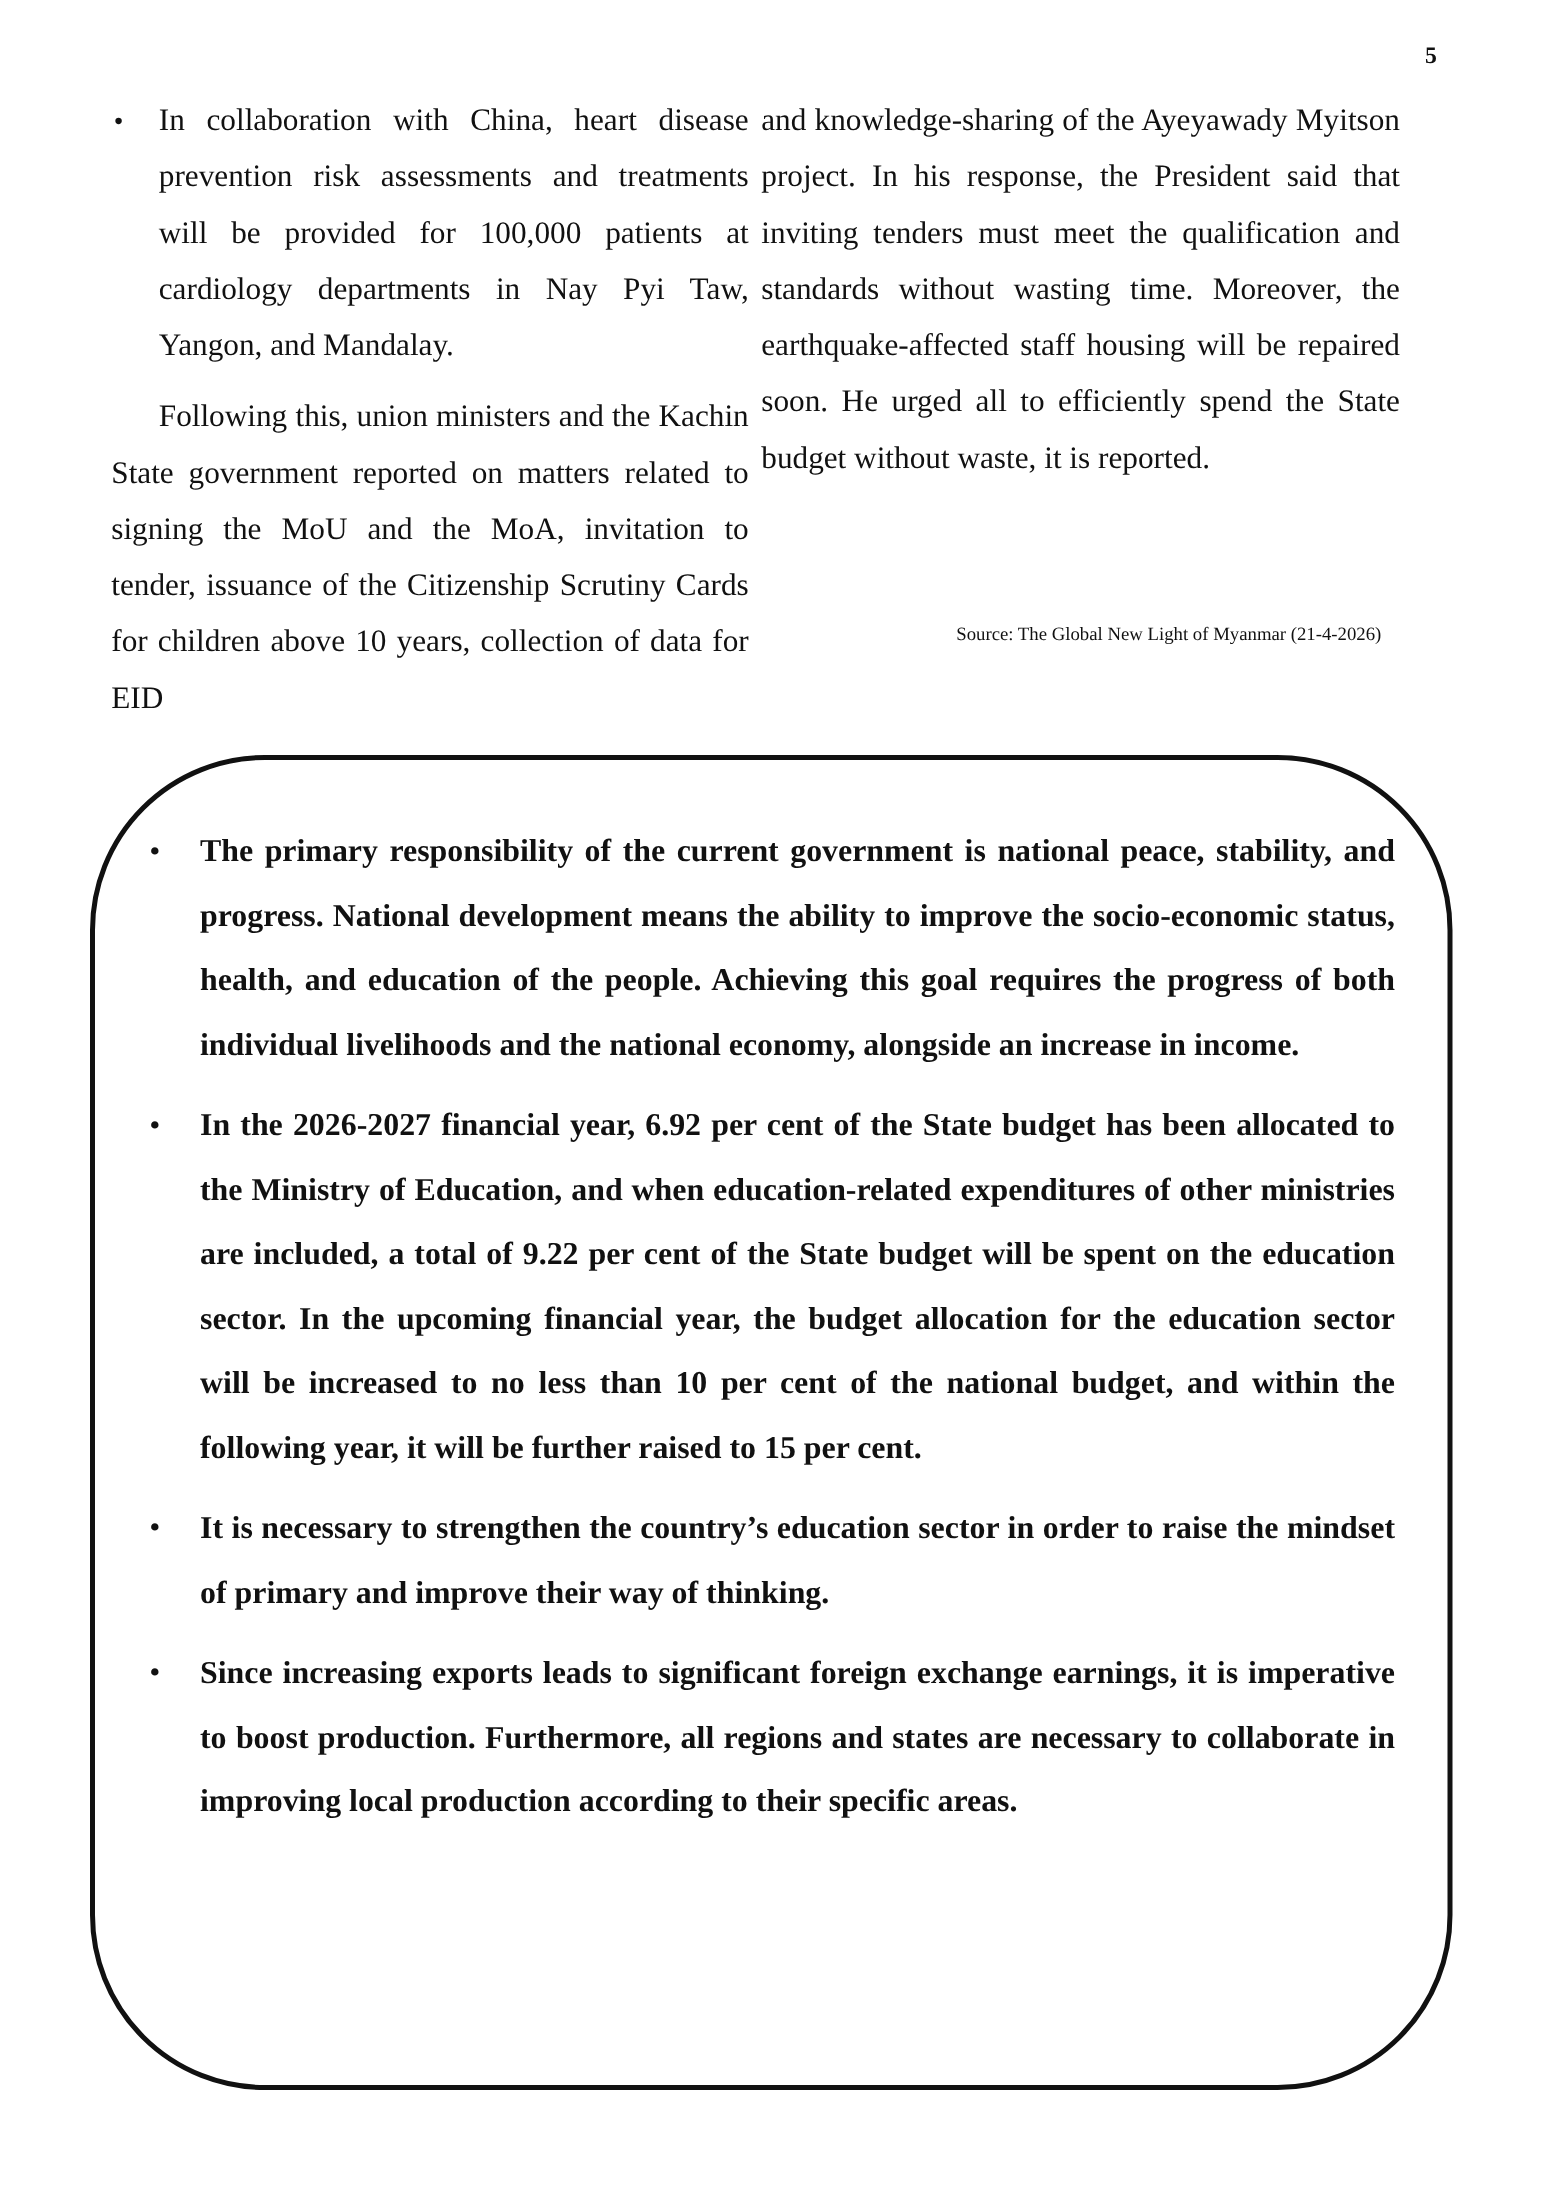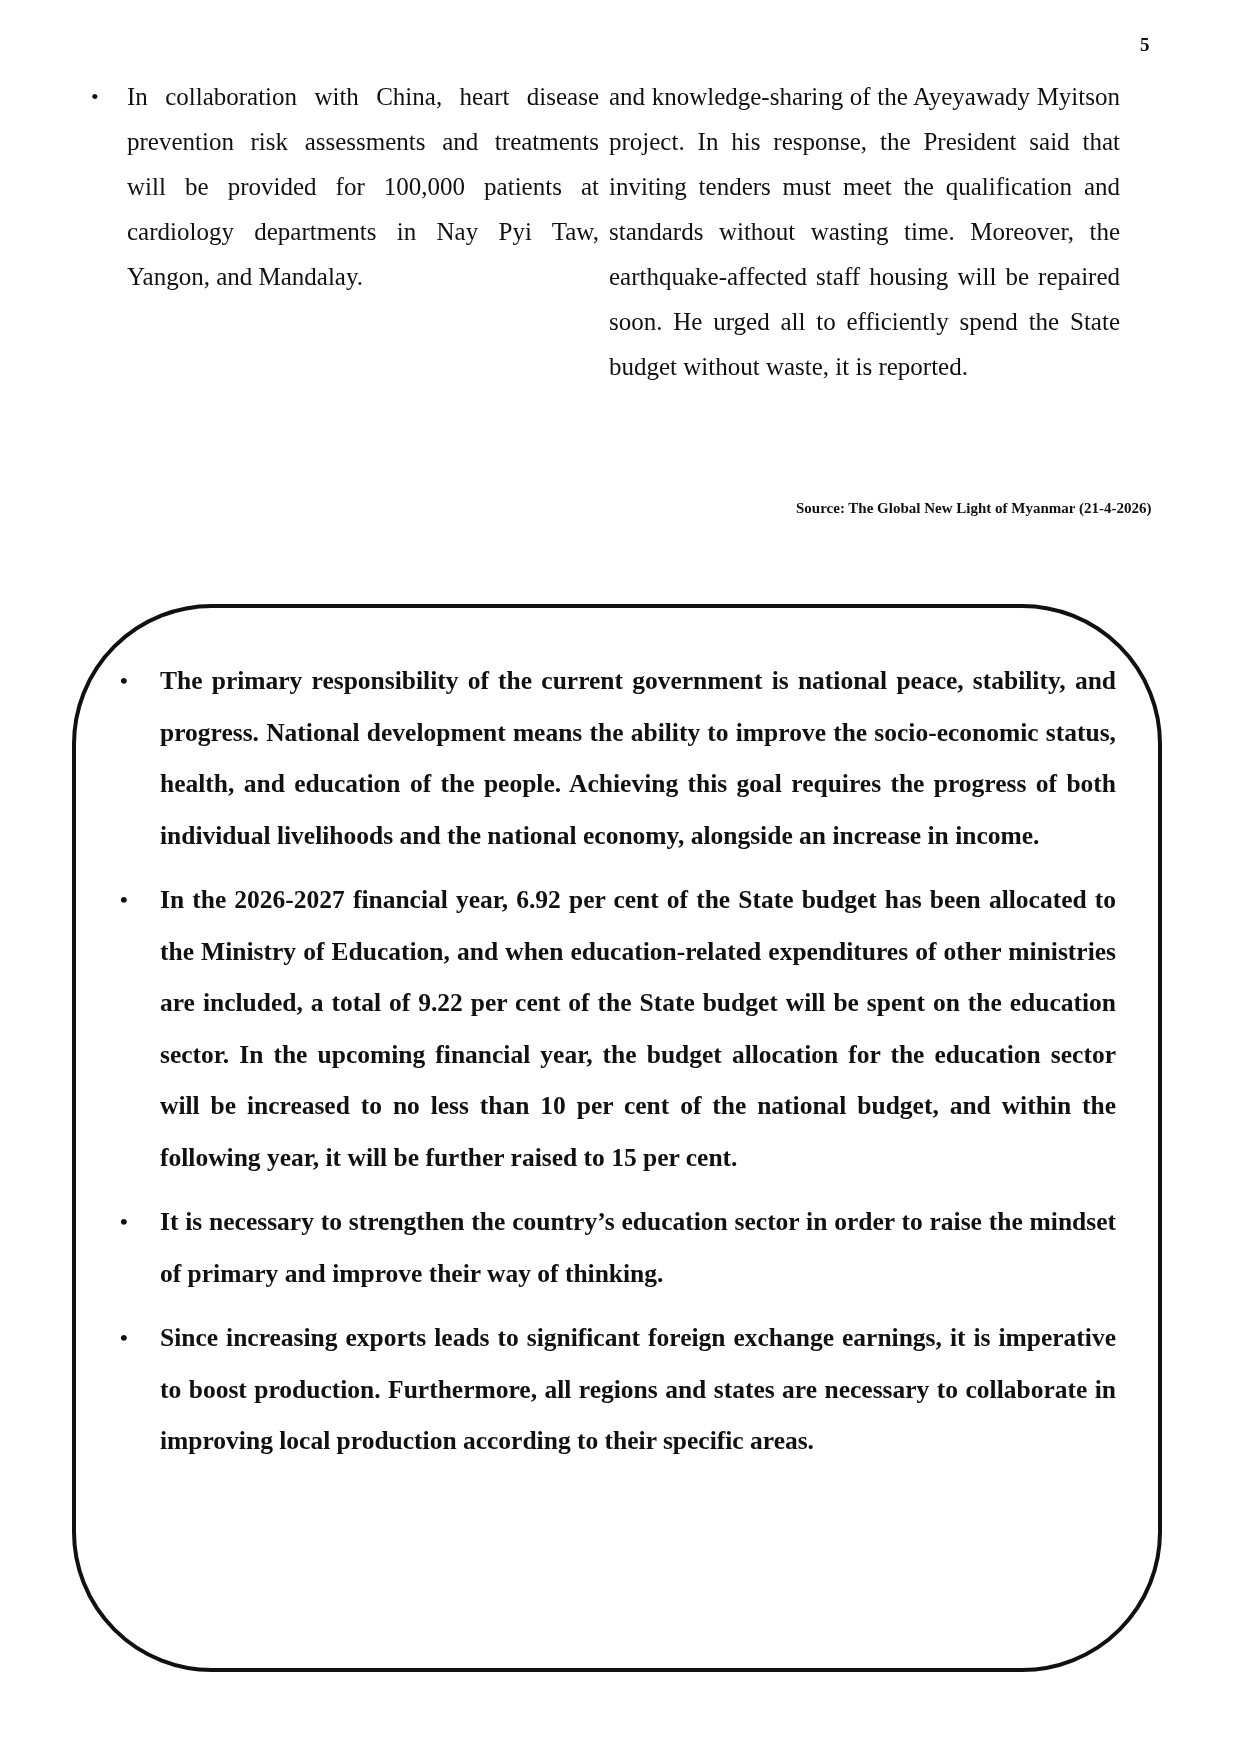--- a/index.html
+++ b/index.html
@@ -43,23 +43,23 @@
       top: 0;
       font-size: 22px;
     }
     .para {
       text-indent: 38px;
       margin: 0;
     }
     .source {
       position: absolute;
       top: 500px;
-      left: 796px;
+      left: 765px;
       font-size: 15px;
-      font-weight: bold;
+      font-weight: normal;
       white-space: nowrap;
     }
     .box {
       position: absolute;
       left: 72px;
       top: 604px;
       width: 1090px;
       height: 1068px;
       border: 4px solid #111111;
       border-radius: 140px;
@@ -90,20 +90,21 @@
 </head>
 <body>
 
 <div class="page-number">5</div>
 
 <div class="col col-left">
   <div class="bullet-item">
     <span class="dot">•</span>
     <span>In collaboration with China, heart disease prevention risk assessments and treatments will be provided for 100,000 patients at cardiology departments in Nay Pyi Taw, Yangon, and Mandalay.</span>
   </div>
+  <p class="para">Following this, union ministers and the Kachin State government reported on matters related to signing the MoU and the MoA, invitation to tender, issuance of the Citizenship Scrutiny Cards for children above 10 years, collection of data for EID</p>
 </div>
 
 <div class="col col-right">
   <p class="para" style="text-indent:0">and knowledge-sharing of the Ayeyawady Myitson project. In his response, the President said that inviting tenders must meet the qualification and standards without wasting time. Moreover, the earthquake-affected staff housing will be repaired soon. He urged all to efficiently spend the State budget without waste, it is reported.</p>
 </div>
 
 <div class="source">Source: The Global New Light of Myanmar (21-4-2026)</div>
 
 <div class="box"></div>
 

